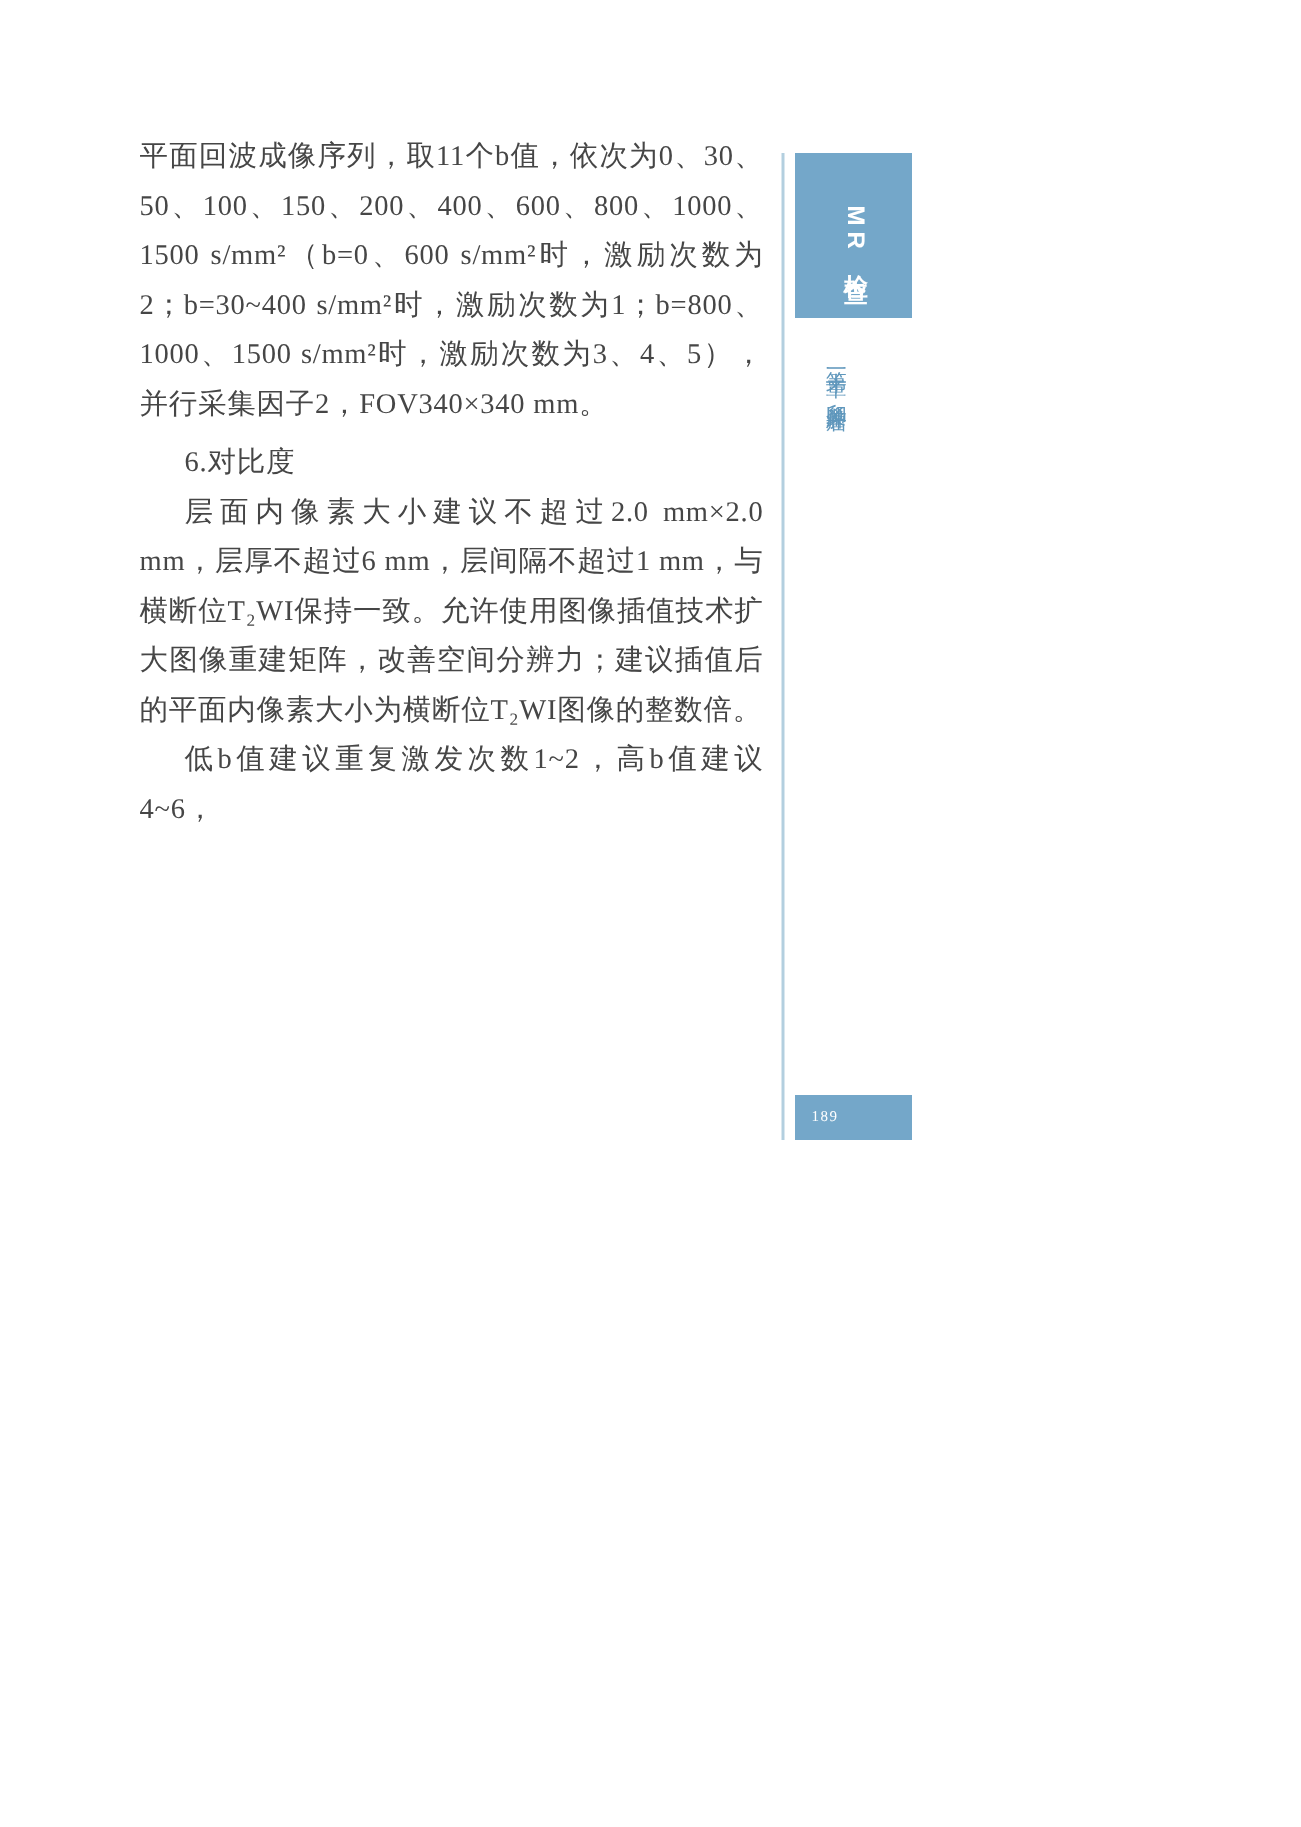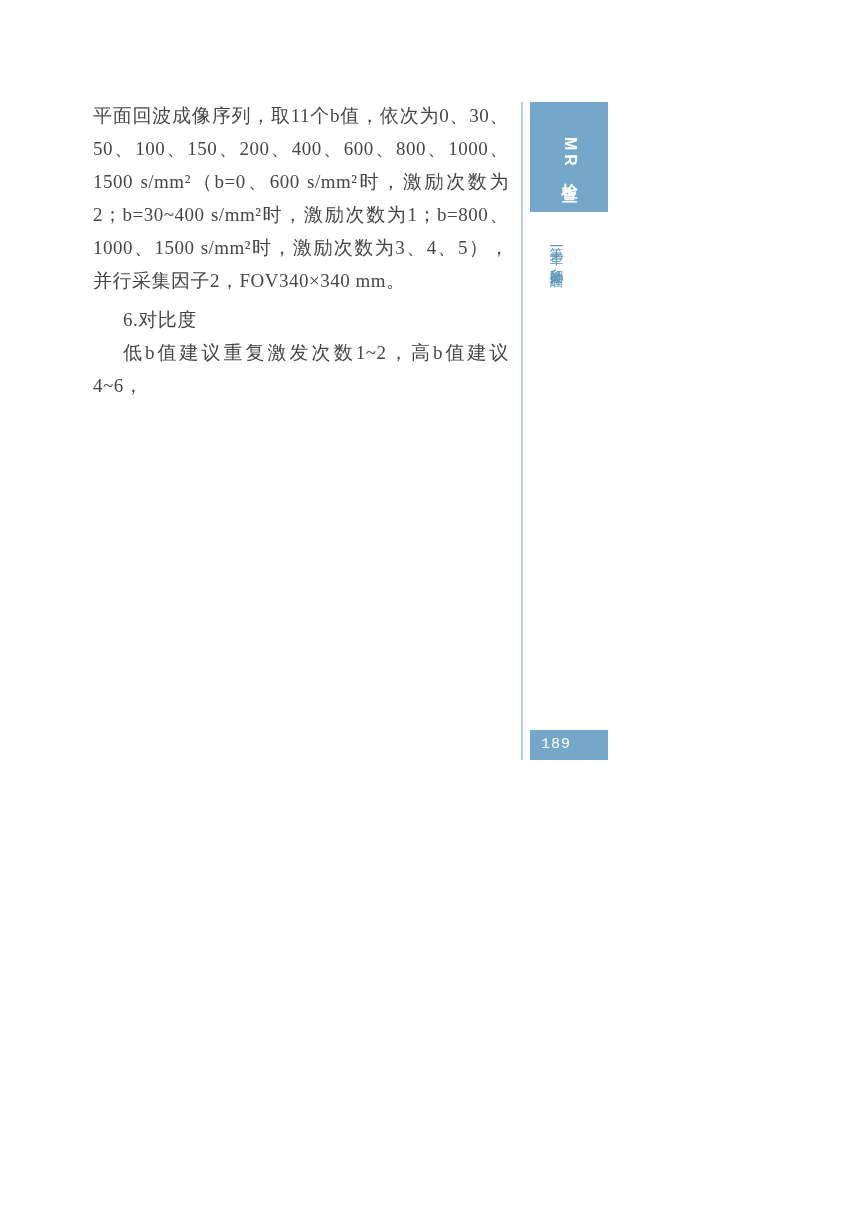--- a/index.html
+++ b/index.html
@@ -12,21 +12,21 @@
     width: 867px;
     height: 1218px;
     background: #ffffff;
     overflow: hidden;
     font-family: "Liberation Serif", "DejaVu Serif", serif;
   }
   
   .content {
     position: absolute;
     left: 93px;
-    top: 99px;
+    top: 88px;
     width: 416px;
     color: #464646;
     font-size: 19px;
     line-height: 33px;
     text-align: justify;
     letter-spacing: 0.5px;
   }
   .content p {
     margin: 0;
     text-indent: 30px;
@@ -81,40 +81,41 @@
   }
   .page-badge {
     position: absolute;
     left: 530px;
     top: 730px;
     width: 78px;
     height: 30px;
     box-sizing: border-box;
     background: #74a7c9;
     color: #ffffff;
-    font-family: Liberation Mono, monospace;
-    font-size: 15px;
+    font-family: Liberation Serif, serif;
+    font-size: 10px;
     line-height: 30px;
     padding-left: 11px;
     letter-spacing: 1px;
   }
 </style>
 </head>
 <body>
 
 <div class="page">
 
   <main class="content">
     <p class="continued">平面回波成像序列，取11个b值，依次为0、30、50、100、150、200、400、600、800、1000、1500 s/mm²（b=0、600 s/mm²时，激励次数为2；b=30~400 s/mm²时，激励次数为1；b=800、1000、1500 s/mm²时，激励次数为3、4、5），并行采集因子2，FOV340×340 mm。</p>
 
     <section>
       <h3>6.对比度</h3>
     </section>
 
     <section>
+      <p>层面内像素大小建议不超过2.0 mm×2.0 mm，层厚不超过6 mm，层间隔不超过1 mm，与横断位T₂WI保持一致。允许使用图像插值技术扩大图像重建矩阵，改善空间分辨力；建议插值后的平面内像素大小为横断位T₂WI图像的整数倍。</p>
     </section>
 
     <section>
       <p>低b值建议重复激发次数1~2，高b值建议4~6，</p>
     </section>
   </main>
 
   <aside>
     <div class="margin-rule"></div>
 

